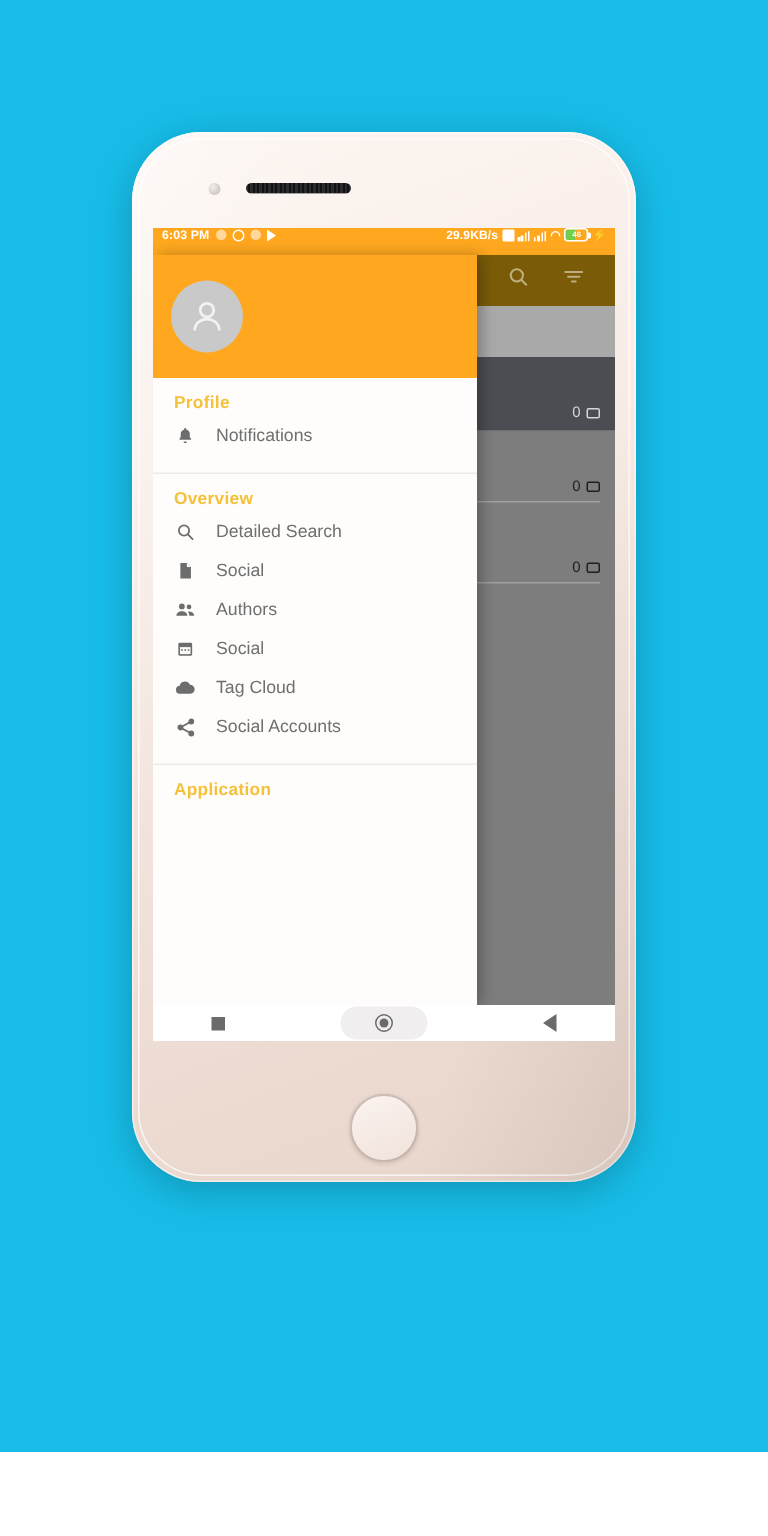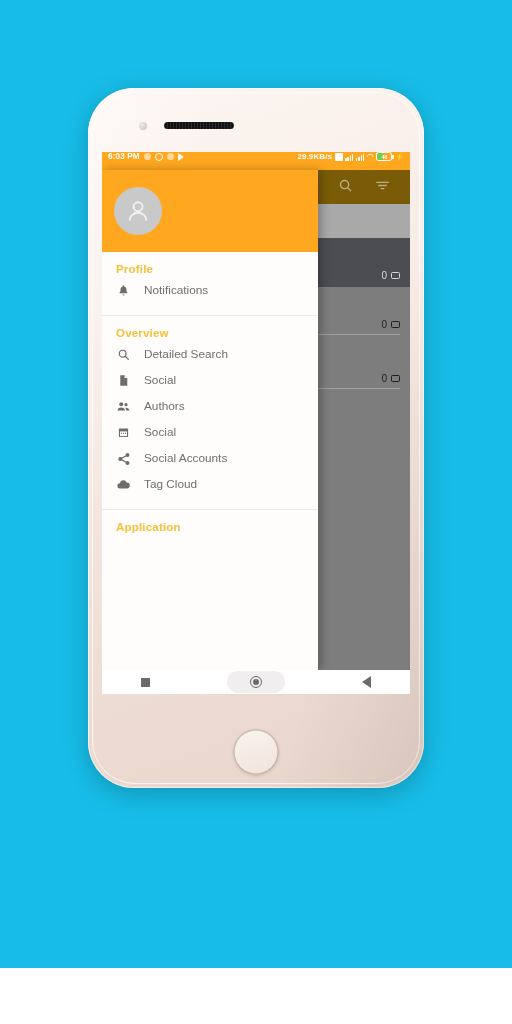--- a/index.html
+++ b/index.html
@@ -389,40 +389,40 @@
           <rect x="7" y="12.5" width="2" height="2"></rect>
             <rect x="11" y="12.5" width="2" height="2"></rect>
             <rect x="15" y="12.5" width="2" height="2"></rect>
         </svg>
       </span>
       <span class="menu-label">Social</span>
     </div>
 
     <div class="menu-item">
       <span class="menu-icon">
+        <svg width="15" height="15" viewBox="0 0 24 24" fill="currentColor">
+          <path d="M6.6 18.5a4.3 4.3 0 0 1-.4-8.6 5.6 5.6 0 0 1 10.7-1.1 4 4 0 0 1 .6 9.7z"></path>
+        </svg>
+      </span>
+      <span class="menu-label">Tag Cloud</span>
+    </div>
+
+    <div class="menu-item">
+      <span class="menu-icon">
         <svg width="14" height="14" viewBox="0 0 24 24" fill="none" stroke="currentColor" stroke-width="2.1">
           <circle cx="18" cy="5.2" r="2.3" fill="currentColor"></circle>
           <circle cx="5.6" cy="12" r="2.3" fill="currentColor"></circle>
           <circle cx="18" cy="18.8" r="2.3" fill="currentColor"></circle>
           <line x1="7.7" y1="10.9" x2="15.9" y2="6.3"></line>
             <line x1="7.7" y1="13.1" x2="15.9" y2="17.7"></line>
         </svg>
       </span>
       <span class="menu-label">Social Accounts</span>
     </div>
 
-    <div class="menu-item">
-      <span class="menu-icon">
-        <svg width="15" height="15" viewBox="0 0 24 24" fill="currentColor">
-          <path d="M6.6 18.5a4.3 4.3 0 0 1-.4-8.6 5.6 5.6 0 0 1 10.7-1.1 4 4 0 0 1 .6 9.7z"></path>
-        </svg>
-      </span>
-      <span class="menu-label">Tag Cloud</span>
-    </div>
-
 
     <div class="divider"></div>
 
     <div class="section-label">Application</div>
   </div>
 
   <div class="navbar">
     <div class="nav-recents"></div>
     <div class="nav-home-pill">
       <div class="nav-home"></div>

